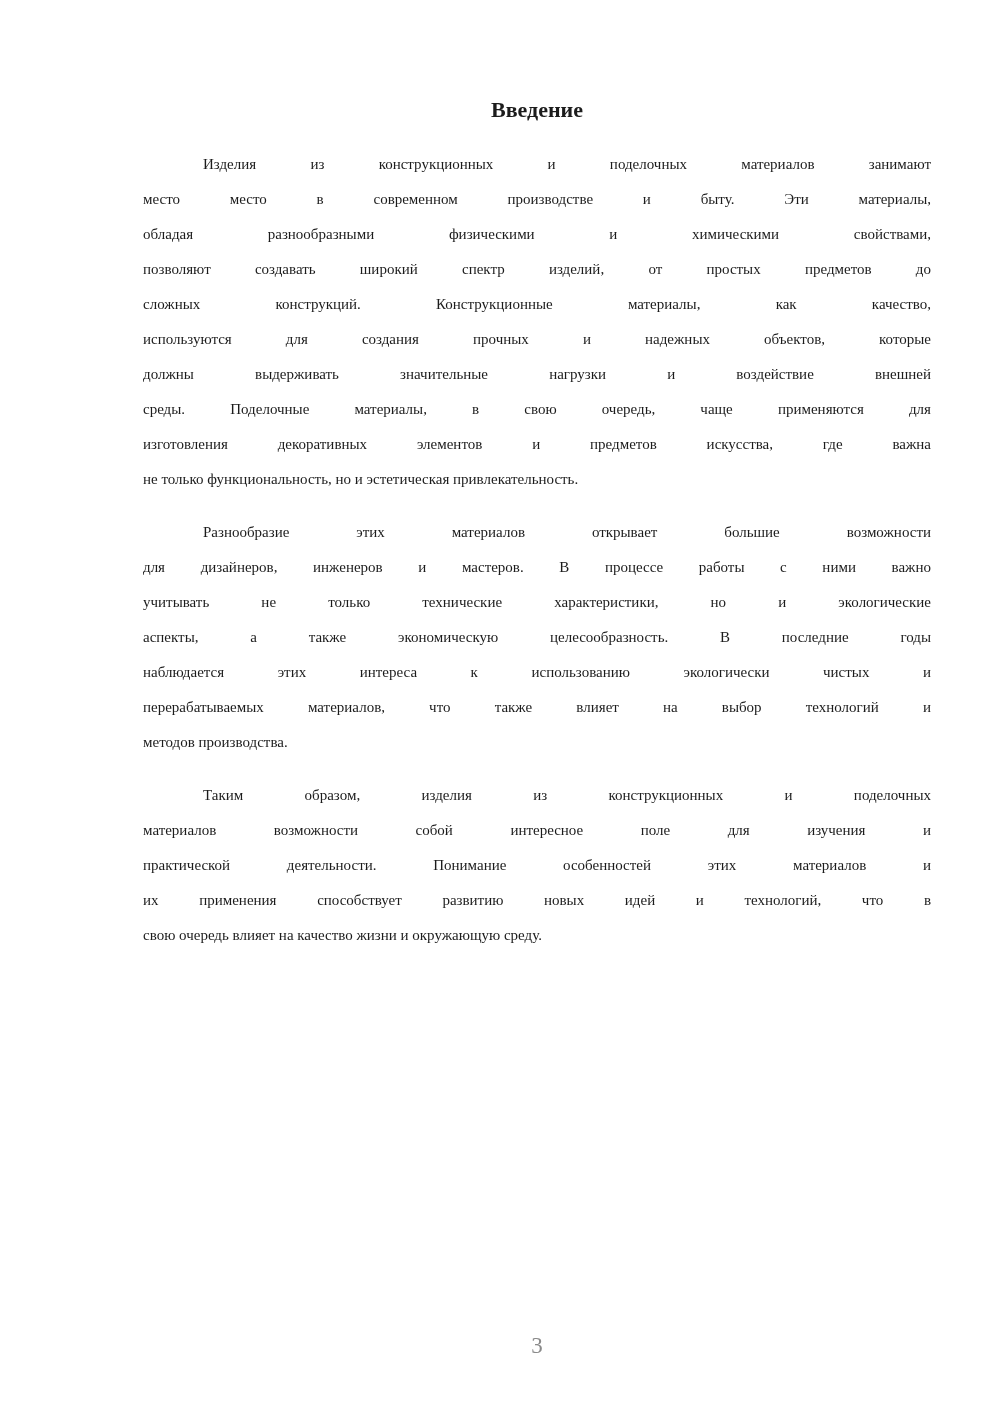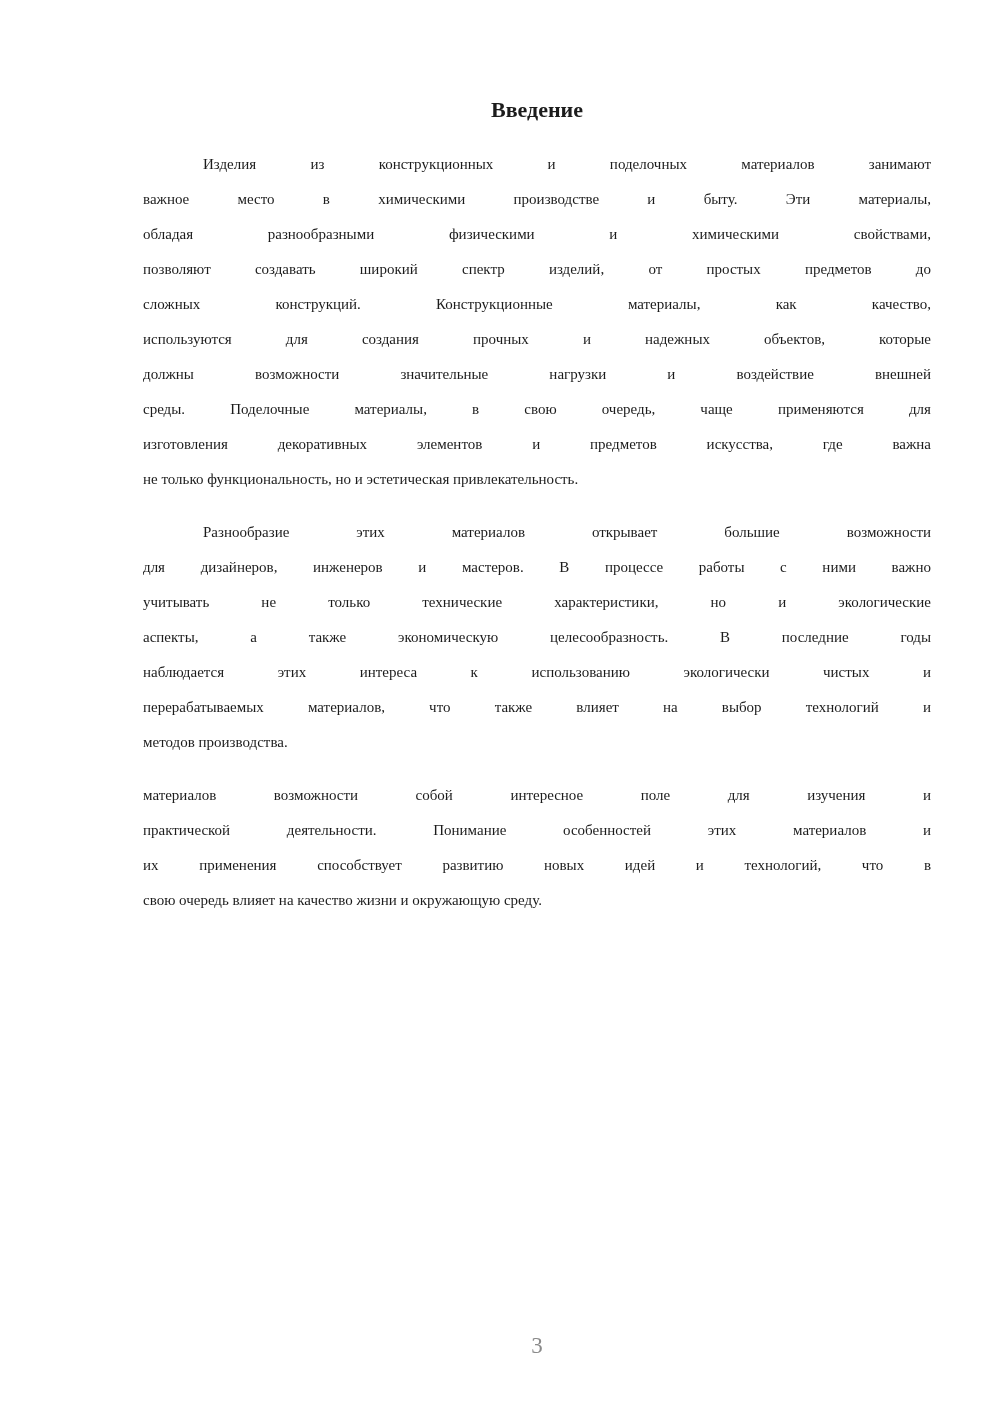--- a/index.html
+++ b/index.html
@@ -60,40 +60,41 @@
 </style>
 </head>
 <body>
 
 <div class="page" style="color: rgb(28, 28, 28); background: rgb(255, 255, 255);">
   <div class="content">
     <h1 class="doc-title">Введение</h1>
     <div id="document-body">
         <div class="paragraph">
           <div class="text-line indent">Изделия из конструкционных и поделочных материалов занимают</div>
-          <div class="text-line">важное место в химическими производстве и быту. Эти материалы,</div>
+          <div class="text-line">место место в современном производстве и быту. Эти материалы,</div>
           <div class="text-line">обладая разнообразными физическими и химическими свойствами,</div>
           <div class="text-line">позволяют создавать широкий спектр изделий, от простых предметов до</div>
           <div class="text-line">сложных конструкций. Конструкционные материалы, как качество,</div>
           <div class="text-line">используются для создания прочных и надежных объектов, которые</div>
-          <div class="text-line">должны возможности значительные нагрузки и воздействие внешней</div>
+          <div class="text-line">должны выдерживать значительные нагрузки и воздействие внешней</div>
           <div class="text-line">среды. Поделочные материалы, в свою очередь, чаще применяются для</div>
           <div class="text-line">изготовления декоративных элементов и предметов искусства, где важна</div>
           <div class="text-line last">не только функциональность, но и эстетическая привлекательность.</div>
         </div>
         <div class="paragraph">
           <div class="text-line indent">Разнообразие этих материалов открывает большие возможности</div>
           <div class="text-line">для дизайнеров, инженеров и мастеров. В процессе работы с ними важно</div>
           <div class="text-line">учитывать не только технические характеристики, но и экологические</div>
           <div class="text-line">аспекты, а также экономическую целесообразность. В последние годы</div>
           <div class="text-line">наблюдается этих интереса к использованию экологически чистых и</div>
           <div class="text-line">перерабатываемых материалов, что также влияет на выбор технологий и</div>
           <div class="text-line last">методов производства.</div>
         </div>
         <div class="paragraph">
+          <div class="text-line indent">Таким образом, изделия из конструкционных и поделочных</div>
           <div class="text-line">материалов возможности собой интересное поле для изучения и</div>
           <div class="text-line">практической деятельности. Понимание особенностей этих материалов и</div>
           <div class="text-line">их применения способствует развитию новых идей и технологий, что в</div>
           <div class="text-line last">свою очередь влияет на качество жизни и окружающую среду.</div>
         </div>
       </div>
   </div>
   <div class="page-number" style="color: rgb(138, 138, 138);">3</div>
 </div>
 

